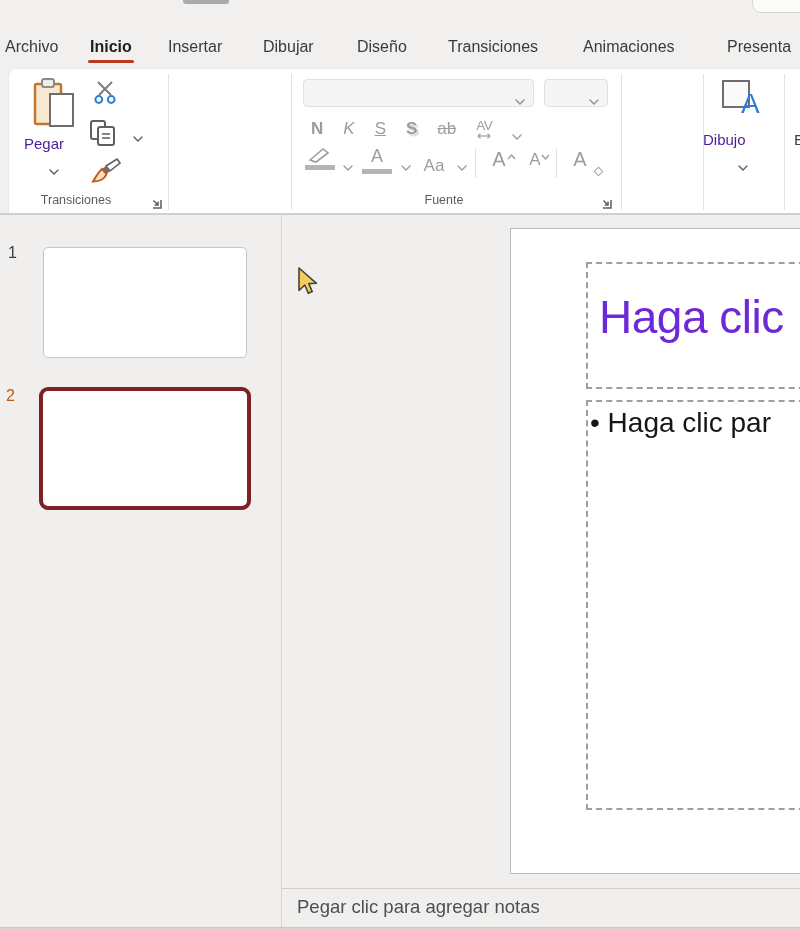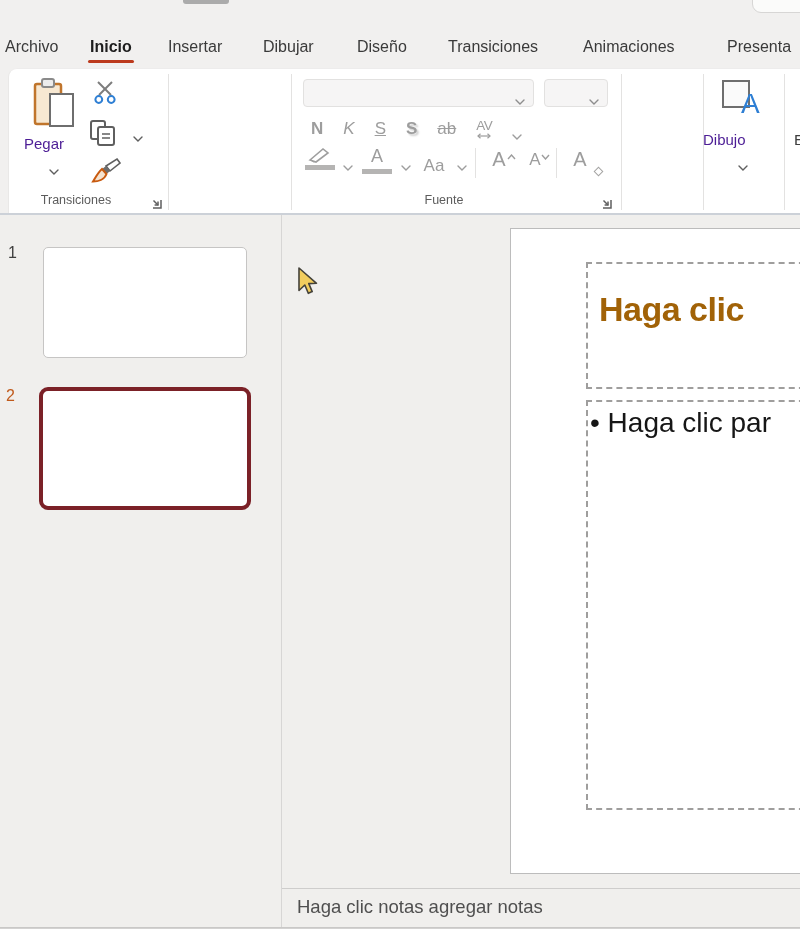--- a/index.html
+++ b/index.html
@@ -55,21 +55,21 @@
 
   .slide-num { position: absolute; font-size: 16px; color: #3f3f3f; }
   .slide-num.current { color: #c05a1c; }
   .thumb { position: absolute; background: #ffffff; }
   .thumb1 { left: 43px; top: 32px; width: 204px; height: 111px; border: 1px solid #c6c5c4; border-radius: 5px; }
   .thumb2 { left: 39px; top: 172px; width: 212px; height: 123px; border: 4px solid #7b2127; border-radius: 9px; }
 
   .slide-canvas { position: absolute; left: 510px; top: 13px; width: 300px; height: 646px; background: #ffffff; border: 1px solid #bcbcbc; border-right: none; }
   .placeholder { position: absolute; border: 2px dashed #9f9e9d; }
   .ph-title { left: 75px; top: 33px; width: 300px; height: 127px; }
-  .ph-title .ph-text { position: absolute; left: 11px; top: 26px; font-size: 34px; color: #a16207; letter-spacing: -0.5px; white-space: nowrap; font-weight: bold; }
+  .ph-title .ph-text { position: absolute; left: 11px; top: 26px; font-size: 46px; color: #6d28d9; letter-spacing: -0.5px; white-space: nowrap; }
   .ph-body { left: 75px; top: 171px; width: 300px; height: 410px; }
   .ph-body .ph-text { position: absolute; left: 2px; top: 5px; font-size: 28px; color: #161616; white-space: nowrap; }
 
   .cursor { position: absolute; left: 297px; top: 52px; }
 
   
   .notes-divider { position: absolute; left: 282px; top: 673px; width: 518px; height: 1px; background: #cecdcc; }
   .notes-bar { position: absolute; left: 282px; top: 674px; width: 518px; height: 38px; background: #f0efed; }
   .notes-text { position: absolute; left: 15px; top: 7px; font-size: 18.5px; color: #4f4f4f; white-space: nowrap; }
   .bottom-strip { position: absolute; left: 0; top: 927px; width: 800px; height: 2px; background: #d3d2d1; border-top: 1px solid #c9c8c7; }
@@ -303,18 +303,18 @@
       <div class="placeholder ph-title">
         <div class="ph-text">Haga clic</div>
       </div>
       <div class="placeholder ph-body">
         <div class="ph-text">• Haga clic par</div>
       </div>
     </div>
 
     <div class="notes-divider"></div>
     <div class="notes-bar">
-      <div class="notes-text">Haga clic notas agregar notas</div>
+      <div class="notes-text">Pegar clic para agregar notas</div>
     </div>
   </div>
 
   <div class="bottom-strip"></div>
 </div>
 
 </body></html>

